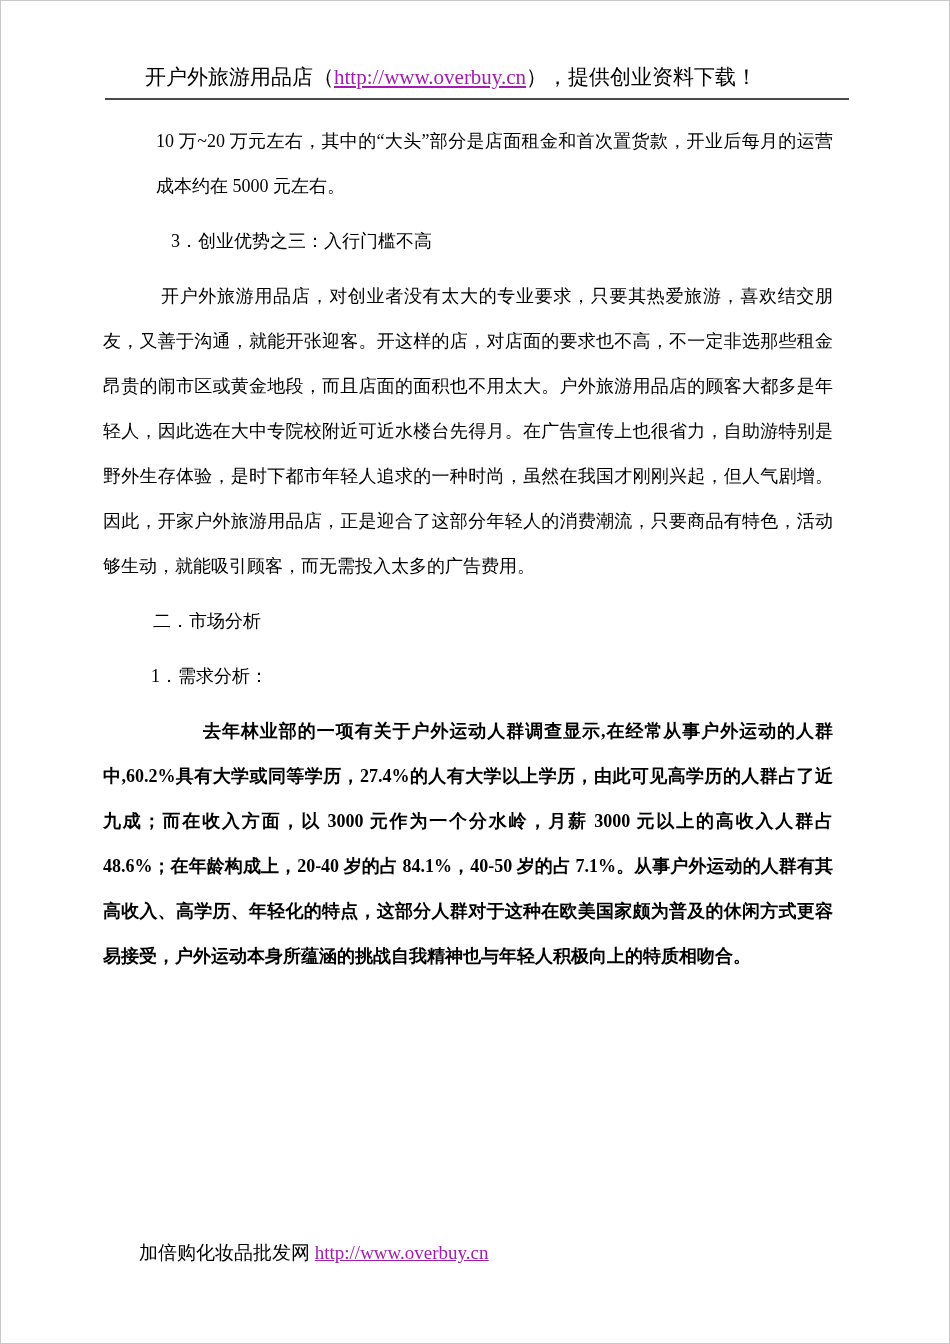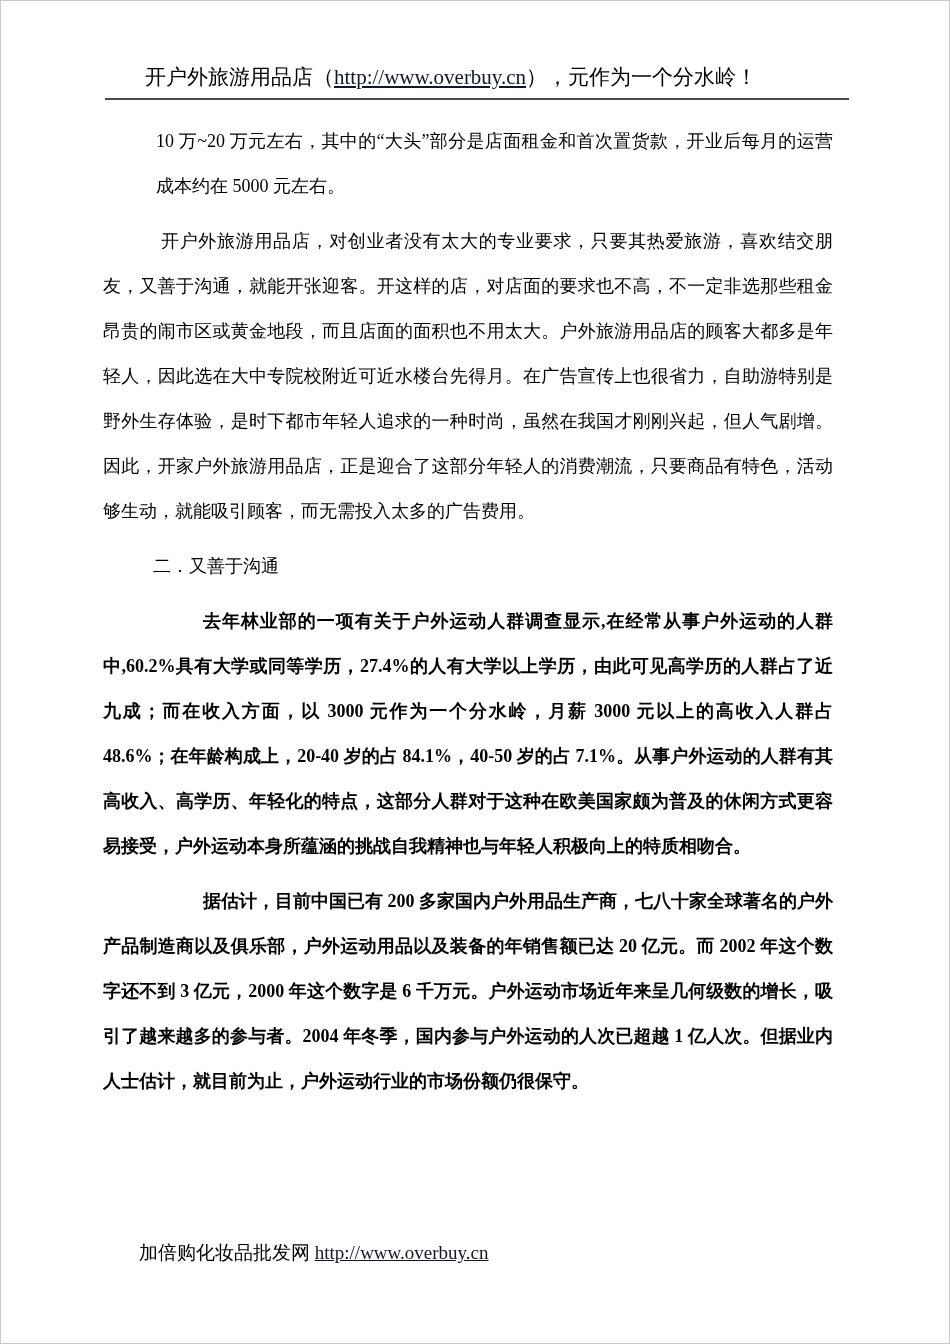--- a/index.html
+++ b/index.html
@@ -50,39 +50,40 @@
   
   .doc-footer {
     position: absolute;
     top: 1242px;
     left: 138px;
     font-size: 19px;
     line-height: 20px;
     white-space: nowrap;
   }
   a.doc-link {
-    color: #0f172a;
+    color: #a21caf;
     text-decoration: underline;
     cursor: pointer;
   }
 </style>
 </head>
 <body>
 
 <div class="page">
 
   <div class="doc-header">
-    <span>开户外旅游用品店（</span><a class="doc-link">http://www.overbuy.cn</a><span>），元作为一个分水岭！</span>
+    <span>开户外旅游用品店（</span><a class="doc-link">http://www.overbuy.cn</a><span>），提供创业资料下载！</span>
   </div>
 
   <div class="doc-body">
       <p class="st-cont-indent">10 万~20 万元左右，其中的“大头”部分是店面租金和首次置货款，开业后每月的运营成本约在 5000 元左右。</p>
+      <p class="st-heading-item">3．创业优势之三：入行门槛不高</p>
       <p class="st-para-small-indent">开户外旅游用品店，对创业者没有太大的专业要求，只要其热爱旅游，喜欢结交朋友，又善于沟通，就能开张迎客。开这样的店，对店面的要求也不高，不一定非选那些租金昂贵的闹市区或黄金地段，而且店面的面积也不用太大。户外旅游用品店的顾客大都多是年轻人，因此选在大中专院校附近可近水楼台先得月。在广告宣传上也很省力，自助游特别是野外生存体验，是时下都市年轻人追求的一种时尚，虽然在我国才刚刚兴起，但人气剧增。因此，开家户外旅游用品店，正是迎合了这部分年轻人的消费潮流，只要商品有特色，活动够生动，就能吸引顾客，而无需投入太多的广告费用。</p>
-      <p class="st-section-heading">二．又善于沟通</p>
+      <p class="st-section-heading">二．市场分析</p>
+      <p class="st-sub-heading">1．需求分析：</p>
       <p class="st-para-large-indent">去年林业部的一项有关于户外运动人群调查显示,在经常从事户外运动的人群中,60.2%具有大学或同等学历，27.4%的人有大学以上学历，由此可见高学历的人群占了近九成；而在收入方面，以 3000 元作为一个分水岭，月薪 3000 元以上的高收入人群占 48.6%；在年龄构成上，20-40 岁的占 84.1%，40-50 岁的占 7.1%。从事户外运动的人群有其高收入、高学历、年轻化的特点，这部分人群对于这种在欧美国家颇为普及的休闲方式更容易接受，户外运动本身所蕴涵的挑战自我精神也与年轻人积极向上的特质相吻合。</p>
-      <p class="st-para-large-indent">据估计，目前中国已有 200 多家国内户外用品生产商，七八十家全球著名的户外产品制造商以及俱乐部，户外运动用品以及装备的年销售额已达 20 亿元。而 2002 年这个数字还不到 3 亿元，2000 年这个数字是 6 千万元。户外运动市场近年来呈几何级数的增长，吸引了越来越多的参与者。2004 年冬季，国内参与户外运动的人次已超越 1 亿人次。但据业内人士估计，就目前为止，户外运动行业的市场份额仍很保守。</p>
     </div>
 
   <div class="doc-footer">
     <span>加倍购化妆品批发网 </span><a class="doc-link">http://www.overbuy.cn</a>
   </div>
 
 </div>
 
 </body></html>

